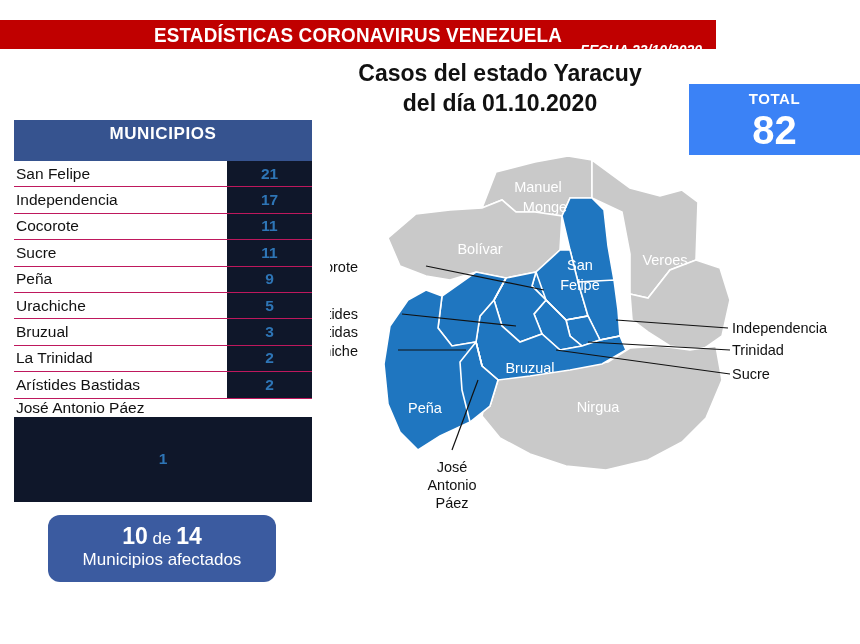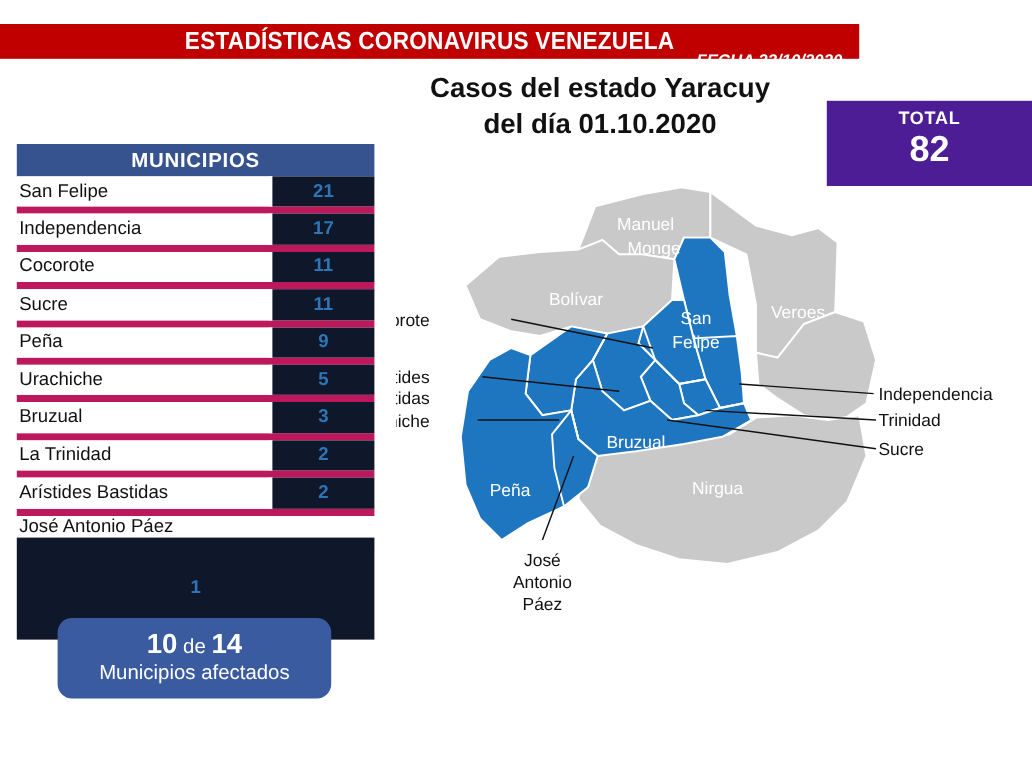--- a/index.html
+++ b/index.html
@@ -63,61 +63,61 @@
   }
   #main-title .line { display: block; }
 
   
   #total-box {
     position: absolute;
     left: 689px;
     top: 84px;
     width: 171px;
     height: 71px;
-    background: #4c1d95;
+    background: #3b82f6;
     color: #ffffff;
     text-align: center;
     box-sizing: border-box;
     padding-top: 6px;
   }
   #total-label {
     font-size: 15px;
     font-weight: 700;
     letter-spacing: 0.6px;
     display: block;
   }
   #total-value {
-    font-size: 30px;
+    font-size: 40px;
     font-weight: 700;
     display: block;
     line-height: 1.18;
   }
 
   
   #table-wrap {
     position: absolute;
     left: 14px;
     top: 120px;
     width: 298px;
   }
   #table-header {
     background: #36538f;
     color: #ffffff;
     font-size: 17px;
     font-weight: 700;
     text-align: center;
     letter-spacing: 0.6px;
-    height: 27px;
+    height: 41px;
     line-height: 27px;
   }
   .t-row {
     display: flex;
     height: 25.4px;
     align-items: stretch;
-    border-bottom: 6px solid #be185d;
+    border-bottom: 1px solid #be185d;
   }
   .t-row:last-child { border-bottom: 1px solid #e2e2e2; flex-direction: column; }
   .t-name {
     flex: 1 1 auto;
     font-size: 15.5px;
     color: #111111;
     display: flex;
     align-items: center;
     padding-left: 2px;
     background: #ffffff;

